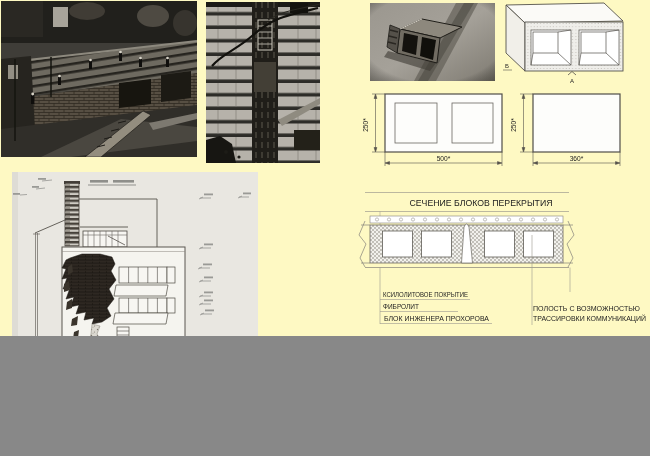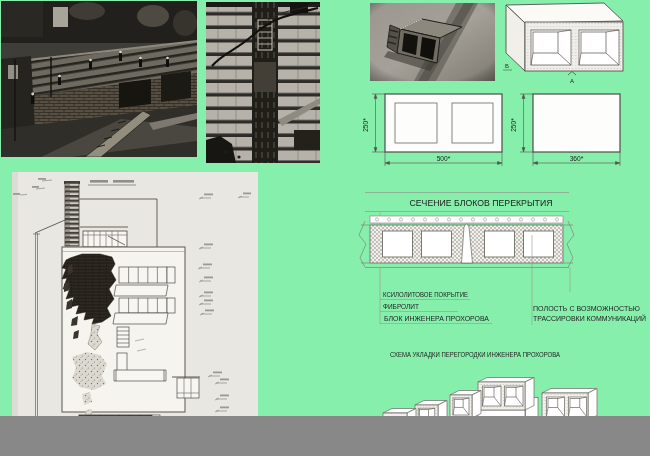--- a/index.html
+++ b/index.html
@@ -1,17 +1,17 @@
 <!DOCTYPE html>
 <html><head>
 <meta charset="utf-8">
 <style>
   html,body{margin:0;padding:0;background:#888;}
   .page{
-    position:relative;width:650px;height:416px;background:#86efac;overflow:hidden;
+    position:relative;width:650px;height:336px;background:#fef9c3;overflow:hidden;
     font-family:"Liberation Sans","DejaVu Sans",sans-serif;color:#1f1f1f;
   }
   .fig{position:absolute;}
   svg{display:block;}
   svg text{font-family:"Liberation Sans","DejaVu Sans",sans-serif;fill:#222;}
 </style>
 </head>
 <body>
 
 <div class="page">

